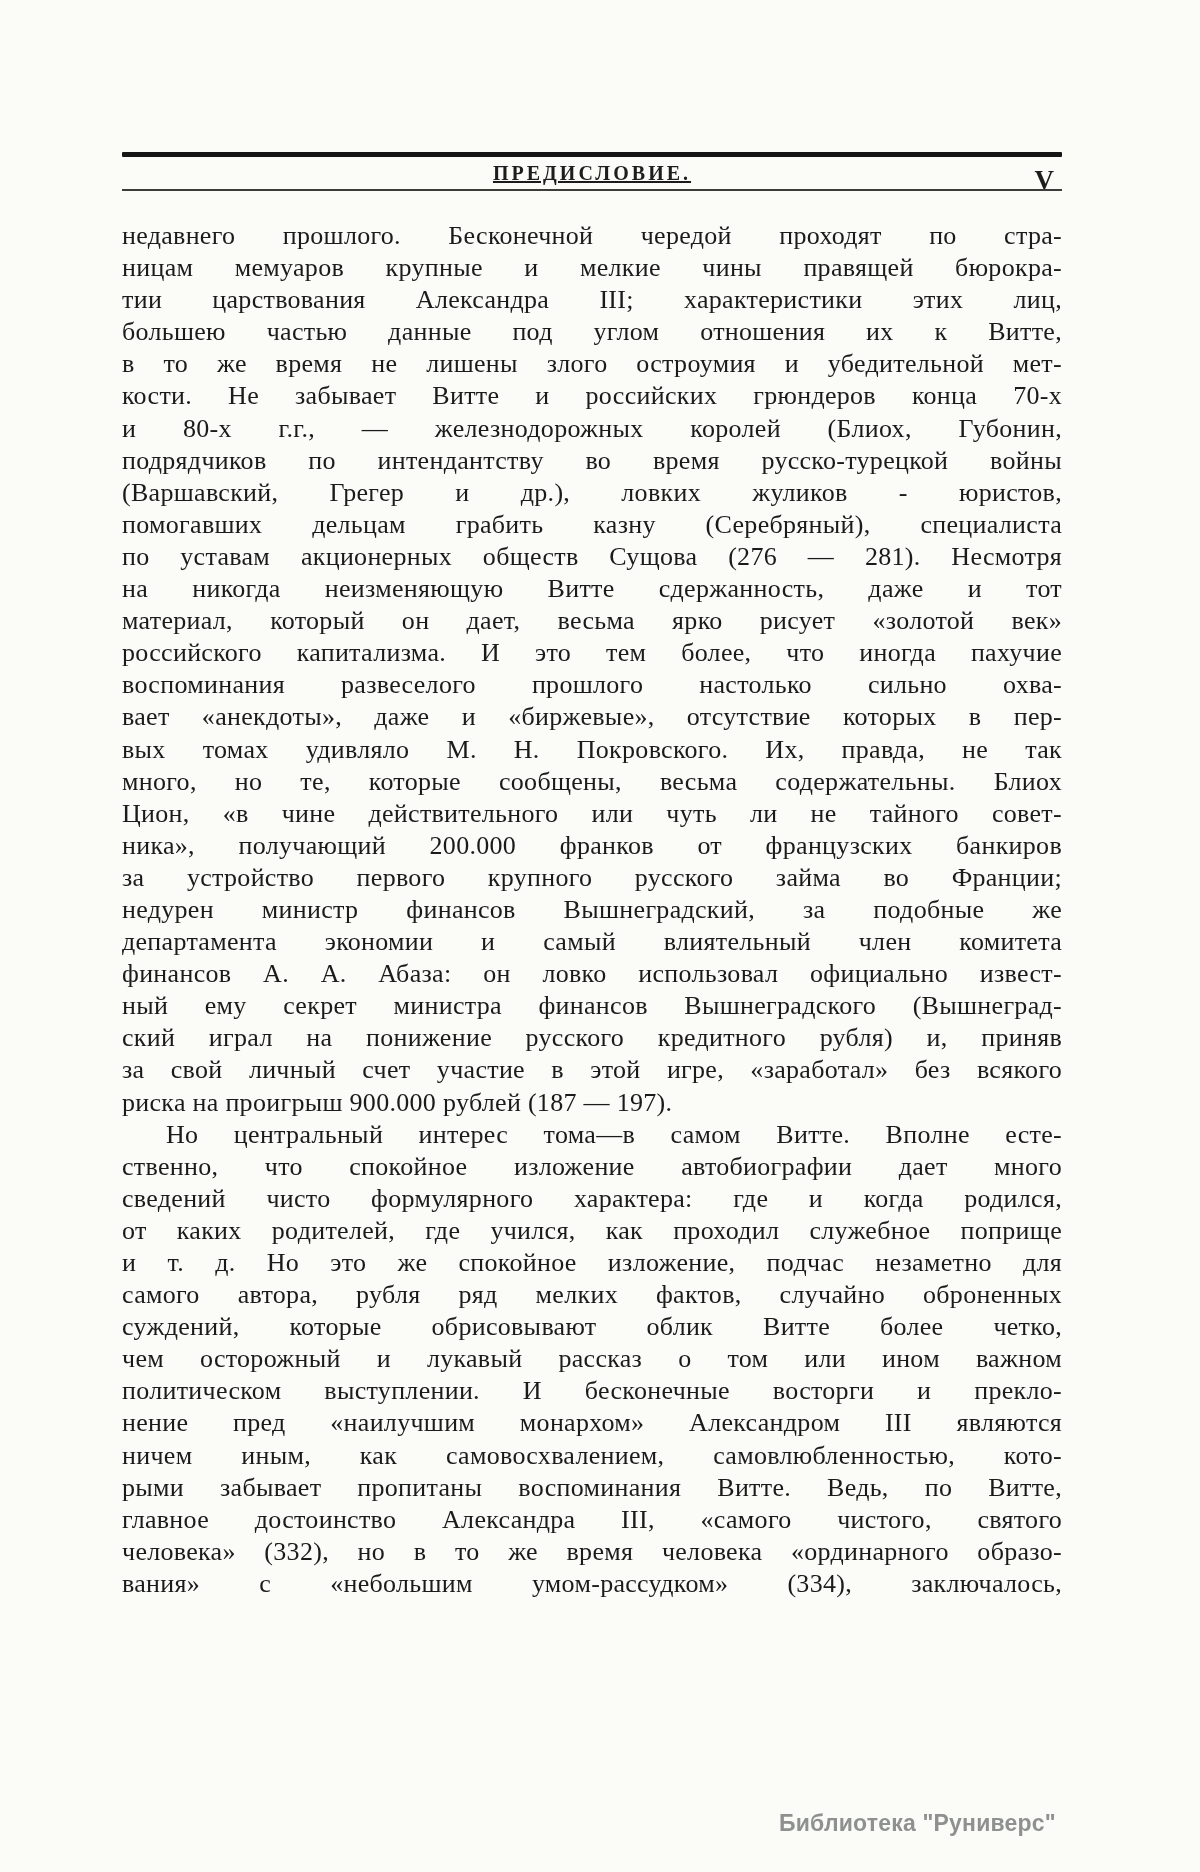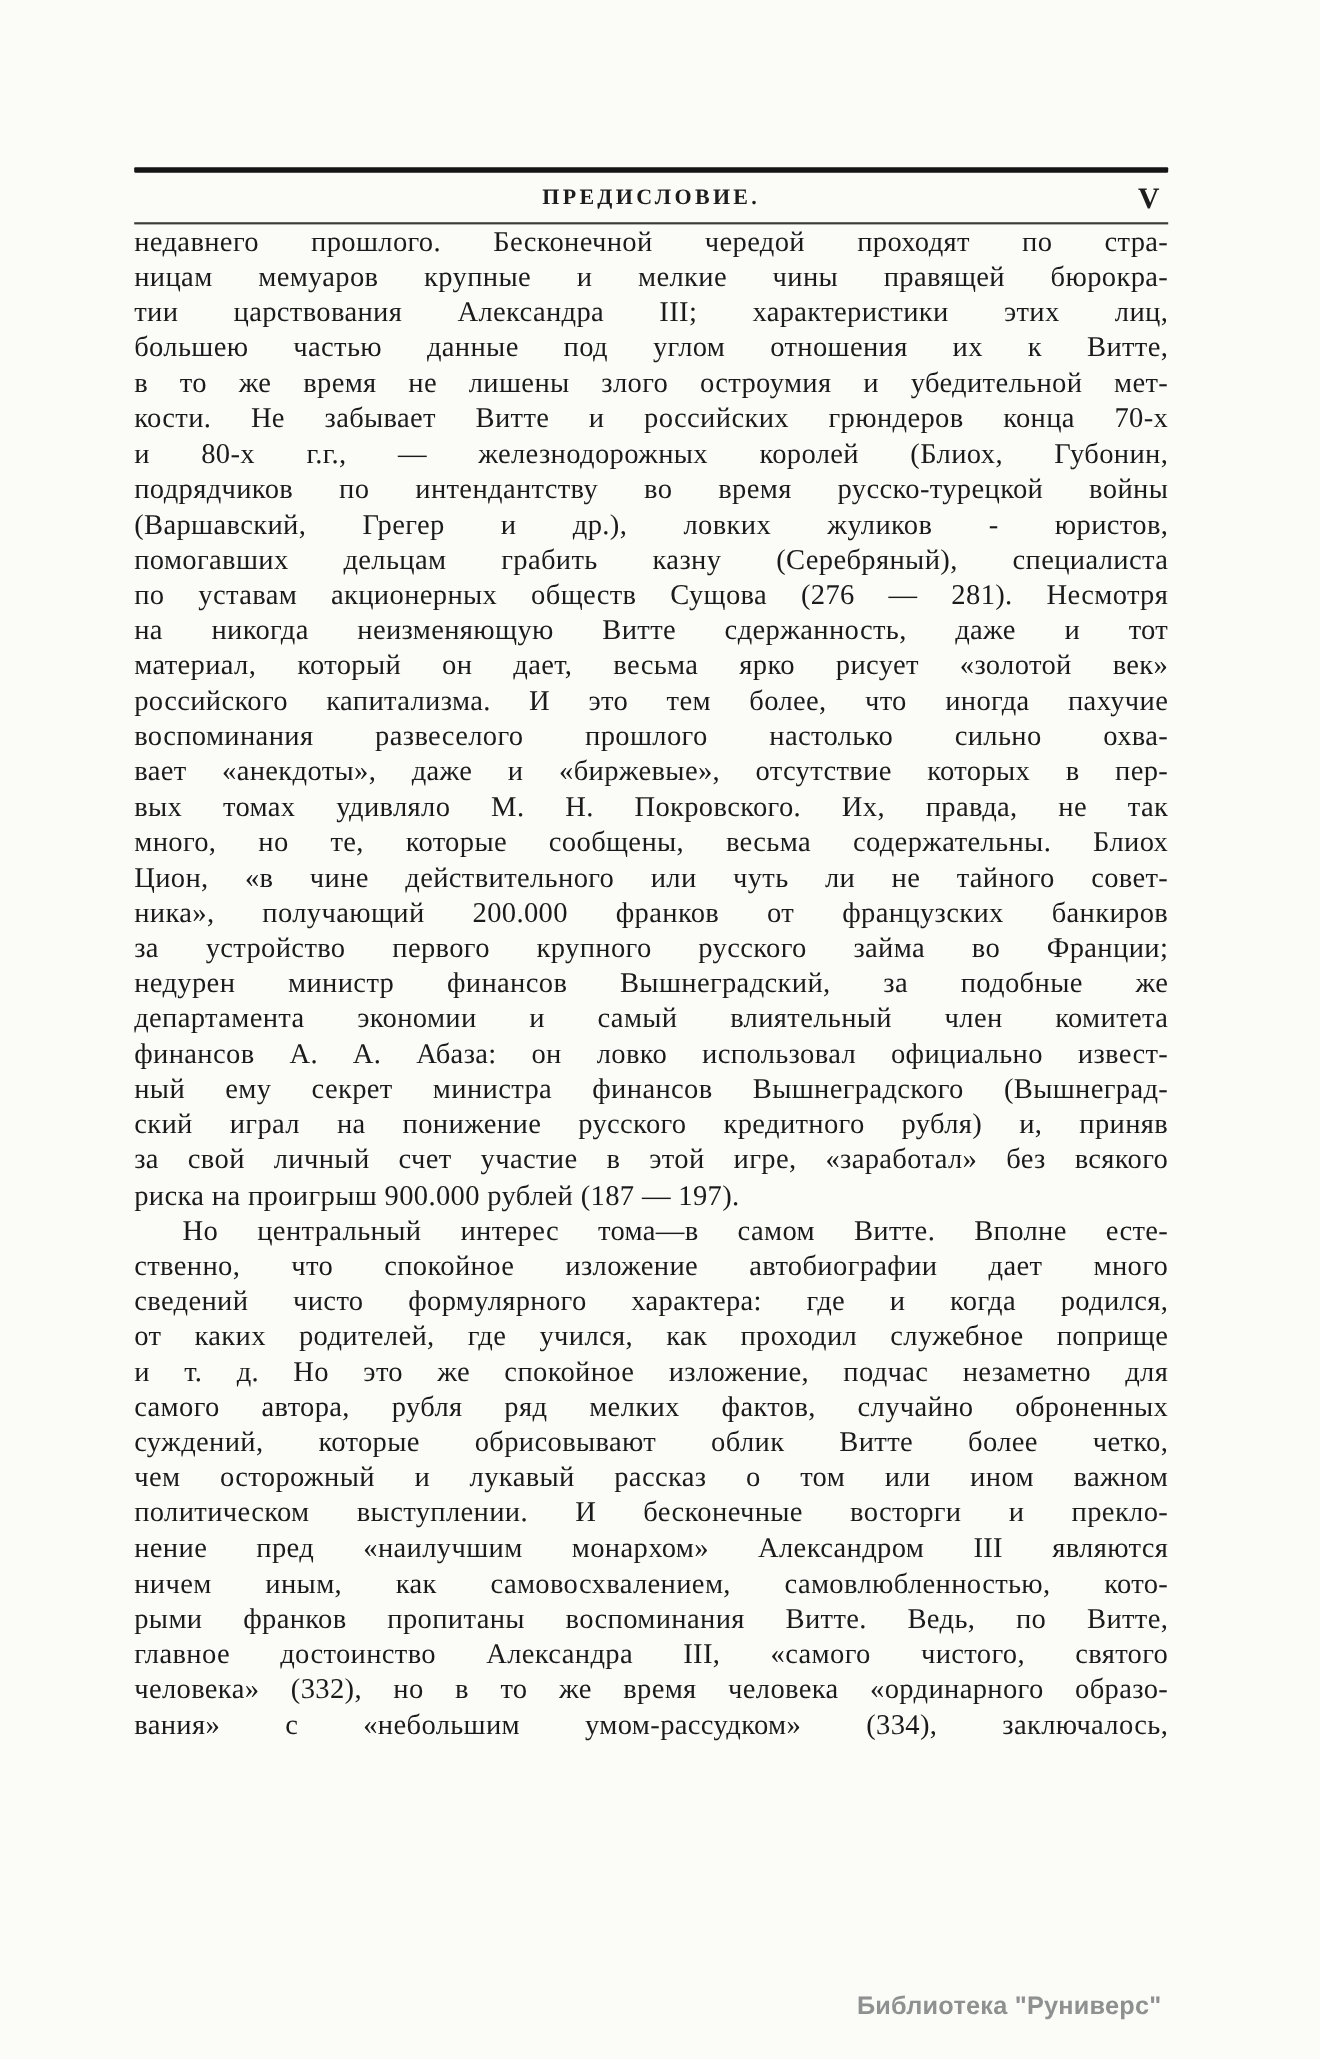--- a/index.html
+++ b/index.html
@@ -22,44 +22,46 @@
     top: 152px;
     width: 940px;
   }
   .rule-thick {
     height: 5px;
     background: #151515;
     border-radius: 1px;
   }
   .header-row {
     position: relative;
-    height: 45px;
+    height: 32px;
     display: flex;
     align-items: center;
     justify-content: center;
+    text-decoration: underline;
   }
   .header-title {
     font-size: 20px;
     letter-spacing: 3px;
     font-weight: bold;
     color: #1d1d1d;
   }
   .page-number {
     position: absolute;
     right: 8px;
     top: 8px;
     font-size: 27px;
     font-weight: bold;
     color: #1d1d1d;
   }
   .rule-thin {
     height: 2px;
     background: #3c3c38;
   }
   .text-block {
+    margin-top: 29px;
   }
   .line {
     font-size: 26px;
     line-height: 32.1px;
     letter-spacing: 0.3px;
     text-align: justify;
     text-align-last: justify;
     white-space: normal;
     color: #1b1b1b;
   }
@@ -127,21 +129,21 @@
           <div class="line">ственно,  что  спокойное  изложение  автобиографии  дает  много</div>
           <div class="line">сведений  чисто  формулярного  характера:  где  и  когда  родился,</div>
           <div class="line">от каких родителей, где учился, как проходил служебное поприще</div>
           <div class="line">и  т.  д.  Но  это же  спокойное  изложение,  подчас  незаметно  для</div>
           <div class="line">самого  автора,  рубля  ряд  мелких  фактов,  случайно  оброненных</div>
           <div class="line">суждений,  которые  обрисовывают  облик  Витте  более  четко,</div>
           <div class="line">чем  осторожный  и  лукавый  рассказ  о  том  или  ином  важном</div>
           <div class="line">политическом  выступлении.  И  бесконечные  восторги  и  прекло-</div>
           <div class="line">нение  пред  «наилучшим  монархом»  Александром  III  являются</div>
           <div class="line">ничем  иным,  как  самовосхвалением,  самовлюбленностью,  кото-</div>
-          <div class="line">рыми  франков  пропитаны  воспоминания  Витте.  Ведь,  по  Витте,</div>
+          <div class="line">рыми  забывает  пропитаны  воспоминания  Витте.  Ведь,  по  Витте,</div>
           <div class="line">главное  достоинство  Александра  III,  «самого  чистого,  святого</div>
           <div class="line">человека»  (332),  но в то же время человека  «ординарного образо-</div>
           <div class="line">вания»  с  «небольшим  умом-рассудком»  (334),  заключалось,</div>
         </div>
       </div>
   </div>
   <div class="footer-watermark">Библиотека "Руниверс"</div>
 </div>
 
 </body></html>

